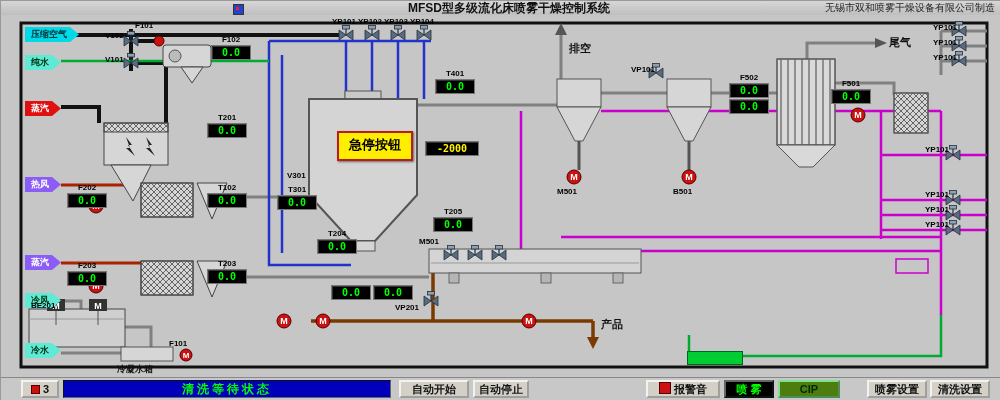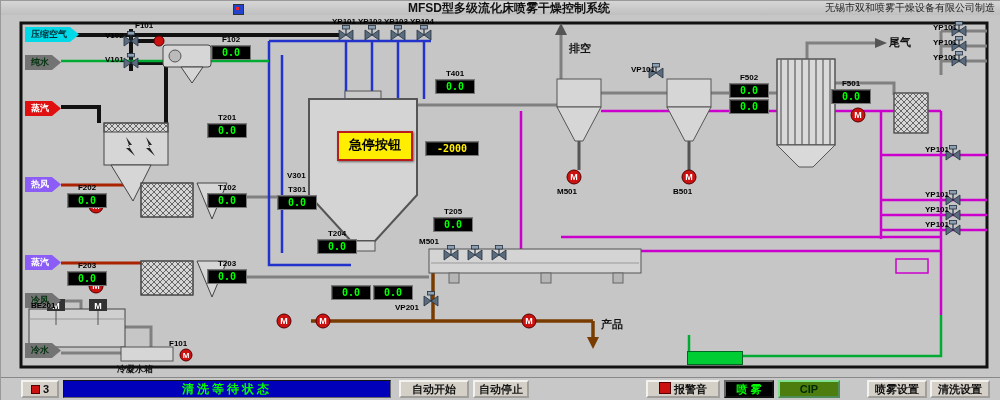--- a/index.html
+++ b/index.html
@@ -16,21 +16,21 @@
   .diagram svg{position:absolute;left:0;top:0;}
   
   .watermark{position:absolute;left:58px;top:62px;white-space:nowrap;font-weight:bold;color:#ff1212;
     text-shadow:2px 2px 0 #2b2bdd,-1px -1px 0 #2b2bdd,1px -1px 0 #2b2bdd,-1px 1px 0 #2b2bdd;z-index:30;pointer-events:none;}
   .watermark .brand{font-size:31px;letter-spacing:1px;}
   .watermark .slogan{font-size:27px;margin-left:16px;letter-spacing:3px;}
   
   .inlet{position:absolute;height:15px;line-height:15px;padding:0 12px 0 6px;font-size:9px;font-weight:bold;color:#092;z-index:5;
     clip-path:polygon(0 0,calc(100% - 9px) 0,100% 50%,calc(100% - 9px) 100%,0 100%);}
   .i-cyan{background:#00d9e8;color:#00323a;}
-  .i-green{background:#737373;color:#03320f;}
+  .i-green{background:#5eead4;color:#03320f;}
   .i-red{background:#e01010;color:#fff;}
   .i-brown{background:#8b5cf6;color:#fff;}
   
   .disp{position:absolute;width:40px;text-align:center;z-index:6;}
   .disp .tag{display:block;font-size:8px;font-weight:bold;color:#000;height:10px;line-height:10px;}
   .disp .tag:empty{display:none;}
   .disp .val{display:block;background:#000;color:#00ff00;font-family:"DejaVu Sans Mono","Liberation Mono",monospace;
     font-size:10px;font-weight:bold;height:13px;line-height:13px;border:1px solid #777;box-shadow:inset 1px 1px 0 #333;}
   .disp.yellow .val{color:#ffee00;}
   .disp.wide{width:54px;}

